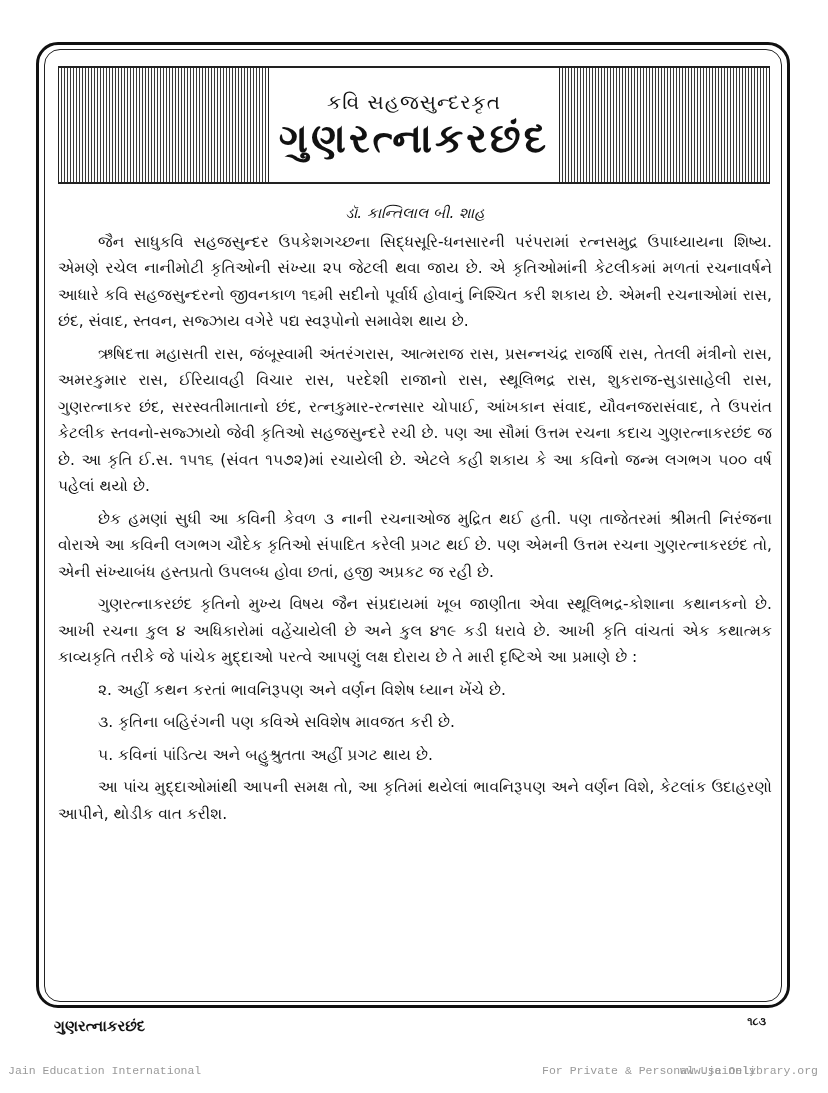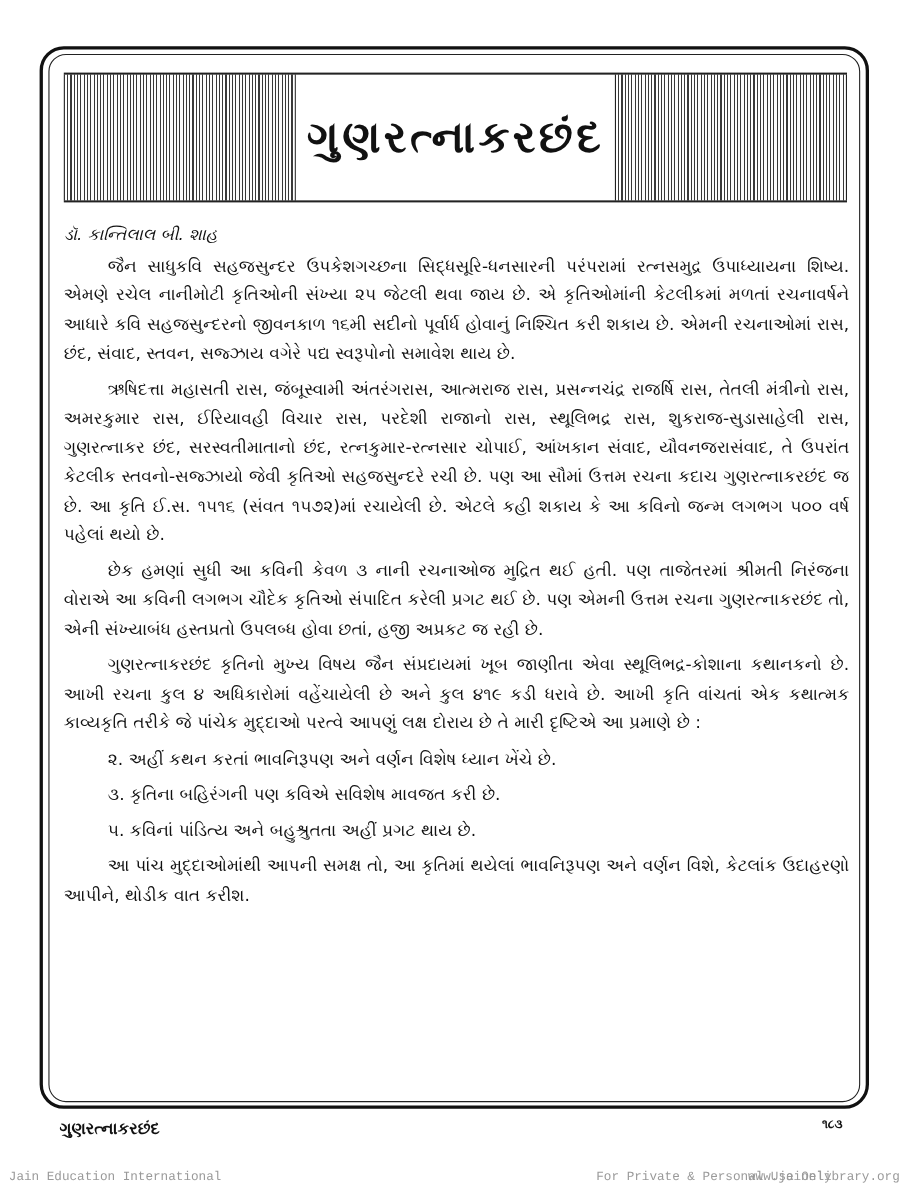--- a/index.html
+++ b/index.html
@@ -89,20 +89,21 @@
     .content {
       position: absolute;
       left: 58px;
       top: 200px;
       width: 714px;
       font-size: 15.5px;
       line-height: 26.5px;
       text-align: justify;
     }
     .author {
+      text-align: center;
       font-style: italic;
       font-size: 15px;
       margin-bottom: 2px;
     }
     .para {
       text-indent: 40px;
       margin: 0 0 6px 0;
     }
     .point {
       text-indent: 40px;
@@ -135,20 +136,21 @@
   </style>
 </head>
 <body>
 
 <div class="frame-outer"></div>
 <div class="frame-inner"></div>
 
 <div class="banner">
   <div class="hatch left"></div>
   <div class="banner-center">
+    <div class="banner-sub">કવિ સહજસુન્દરકૃત</div>
     <div class="banner-title">ગુણરત્નાકરછંદ</div>
   </div>
   <div class="hatch right"></div>
 </div>
 
 <div class="content">
   <div class="author">ડૉ. કાન્તિલાલ બી. શાહ</div>
   <p class="para">જૈન સાધુકવિ સહજસુન્દર ઉપકેશગચ્છના સિદ્ધસૂરિ-ધનસારની પરંપરામાં રત્નસમુદ્ર ઉપાધ્યાયના શિષ્ય. એમણે રચેલ નાનીમોટી કૃતિઓની સંખ્યા ૨૫ જેટલી થવા જાય છે. એ કૃતિઓમાંની કેટલીકમાં મળતાં રચનાવર્ષને આધારે કવિ સહજસુન્દરનો જીવનકાળ ૧૬મી સદીનો પૂર્વાર્ધ હોવાનું નિશ્ચિત કરી શકાય છે. એમની રચનાઓમાં રાસ, છંદ, સંવાદ, સ્તવન, સજ્ઝાય વગેરે પદ્ય સ્વરૂપોનો સમાવેશ થાય છે.</p>
   <p class="para">ઋષિદત્તા મહાસતી રાસ, જંબૂસ્વામી અંતરંગરાસ, આત્મરાજ રાસ, પ્રસન્નચંદ્ર રાજર્ષિ રાસ, તેતલી મંત્રીનો રાસ, અમરકુમાર રાસ, ઈરિયાવહી વિચાર રાસ, પરદેશી રાજાનો રાસ, સ્થૂલિભદ્ર રાસ, શુકરાજ-સુડાસાહેલી રાસ, ગુણરત્નાકર છંદ, સરસ્વતીમાતાનો છંદ, રત્નકુમાર-રત્નસાર ચોપાઈ, આંખકાન સંવાદ, યૌવનજરાસંવાદ, તે ઉપરાંત કેટલીક સ્તવનો-સજ્ઝાયો જેવી કૃતિઓ સહજસુન્દરે રચી છે. પણ આ સૌમાં ઉત્તમ રચના કદાચ ગુણરત્નાકરછંદ જ છે. આ કૃતિ ઈ.સ. ૧૫૧૬ (સંવત ૧૫૭૨)માં રચાયેલી છે. એટલે કહી શકાય કે આ કવિનો જન્મ લગભગ ૫૦૦ વર્ષ પહેલાં થયો છે.</p>
   <p class="para">છેક હમણાં સુધી આ કવિની કેવળ ૩ નાની રચનાઓજ મુદ્રિત થઈ હતી. પણ તાજેતરમાં શ્રીમતી નિરંજના વોરાએ આ કવિની લગભગ ચૌદેક કૃતિઓ સંપાદિત કરેલી પ્રગટ થઈ છે. પણ એમની ઉત્તમ રચના ગુણરત્નાકરછંદ તો, એની સંખ્યાબંધ હસ્તપ્રતો ઉપલબ્ધ હોવા છતાં, હજી અપ્રકટ જ રહી છે.</p>

